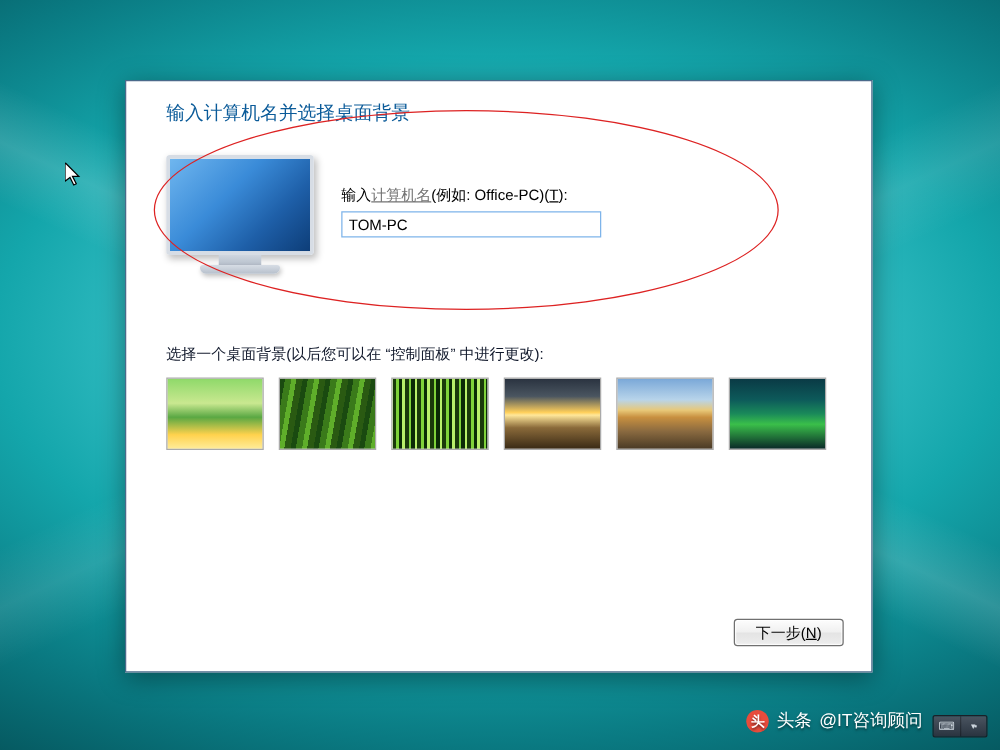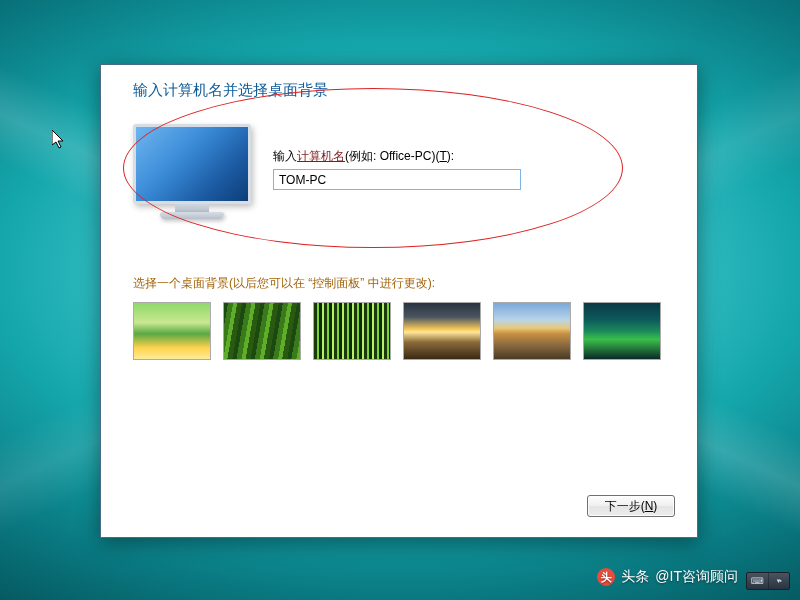--- a/index.html
+++ b/index.html
@@ -92,30 +92,30 @@
       background: linear-gradient(#cfd6df,#b7c0cc);
     }
     .monitor-base {
       width: 64px; height: 7px; margin: 0 auto;
       background: linear-gradient(#d7dde5,#b7c0cc);
       border-radius: 3px 3px 6px 6px;
       box-shadow: 1px 2px 4px rgba(0,0,0,.25);
     }
     .pc-form { padding-top: 28px; }
     .pc-label { color: #000; margin-bottom: 4px; }
-    .pc-label a { color: #7f1d1d; text-decoration: underline; }
+    .pc-label a { color: #737373; text-decoration: underline; }
     .pc-label u { text-decoration: underline; }
     .pc-input {
-      width: 248px; height: 21px;
+      width: 208px; height: 21px;
       border: 1px solid #7eb4ea;
       padding: 1px 5px; font-size: 12px;
       font-family: inherit;
       background: #fff;
     }
-    .wall-label { margin-bottom: 10px; color: #a16207; }
+    .wall-label { margin-bottom: 10px; color: #0f172a; }
     .wall-row { display: flex; gap: 12px; }
     .wall-thumb {
       width: 78px; height: 58px;
       border: 1px solid #aaa;
       cursor: pointer;
     }
     .w1{background:linear-gradient(#8fd96a 0%,#c9e890 35%,#5aa843 55%,#ffd24d 80%,#ffec99 100%)}
     .w2{background:repeating-linear-gradient(100deg,#1a4a10 0 4px,#3a7a1a 4px 9px,#5fae2a 9px 13px,#2a5a12 13px 18px)}
     .w3{background:repeating-linear-gradient(90deg,#1a3a0a 0 3px,#7fd23a 3px 5px,#0a2a05 5px 8px,#b8ef6a 8px 10px)}
     .w4{background:linear-gradient(#2a3340 0%,#4a5560 25%,#ffcf5a 48%,#ffe79a 52%,#8a6a3a 70%,#3a2a15 100%)}

